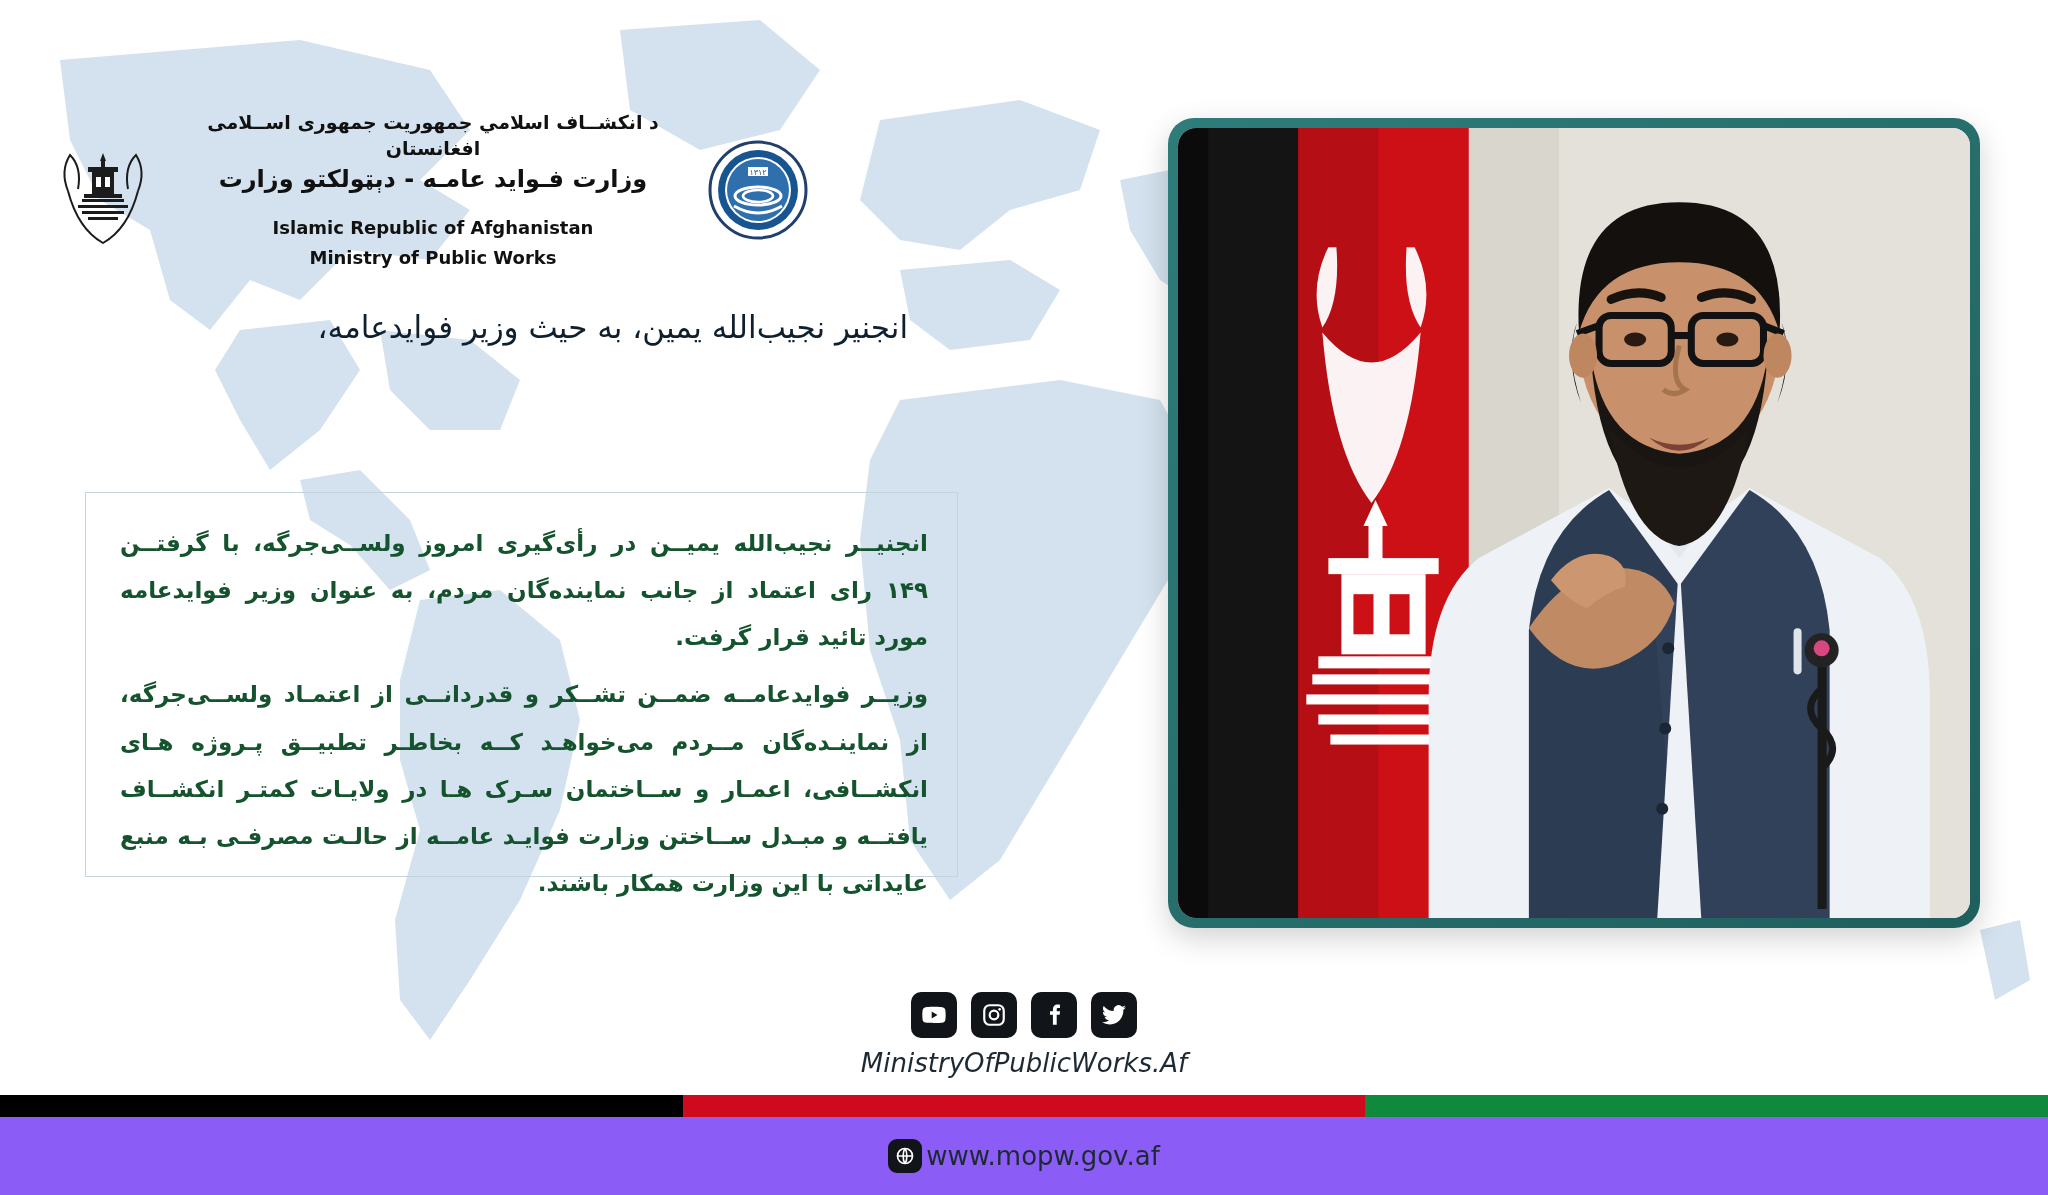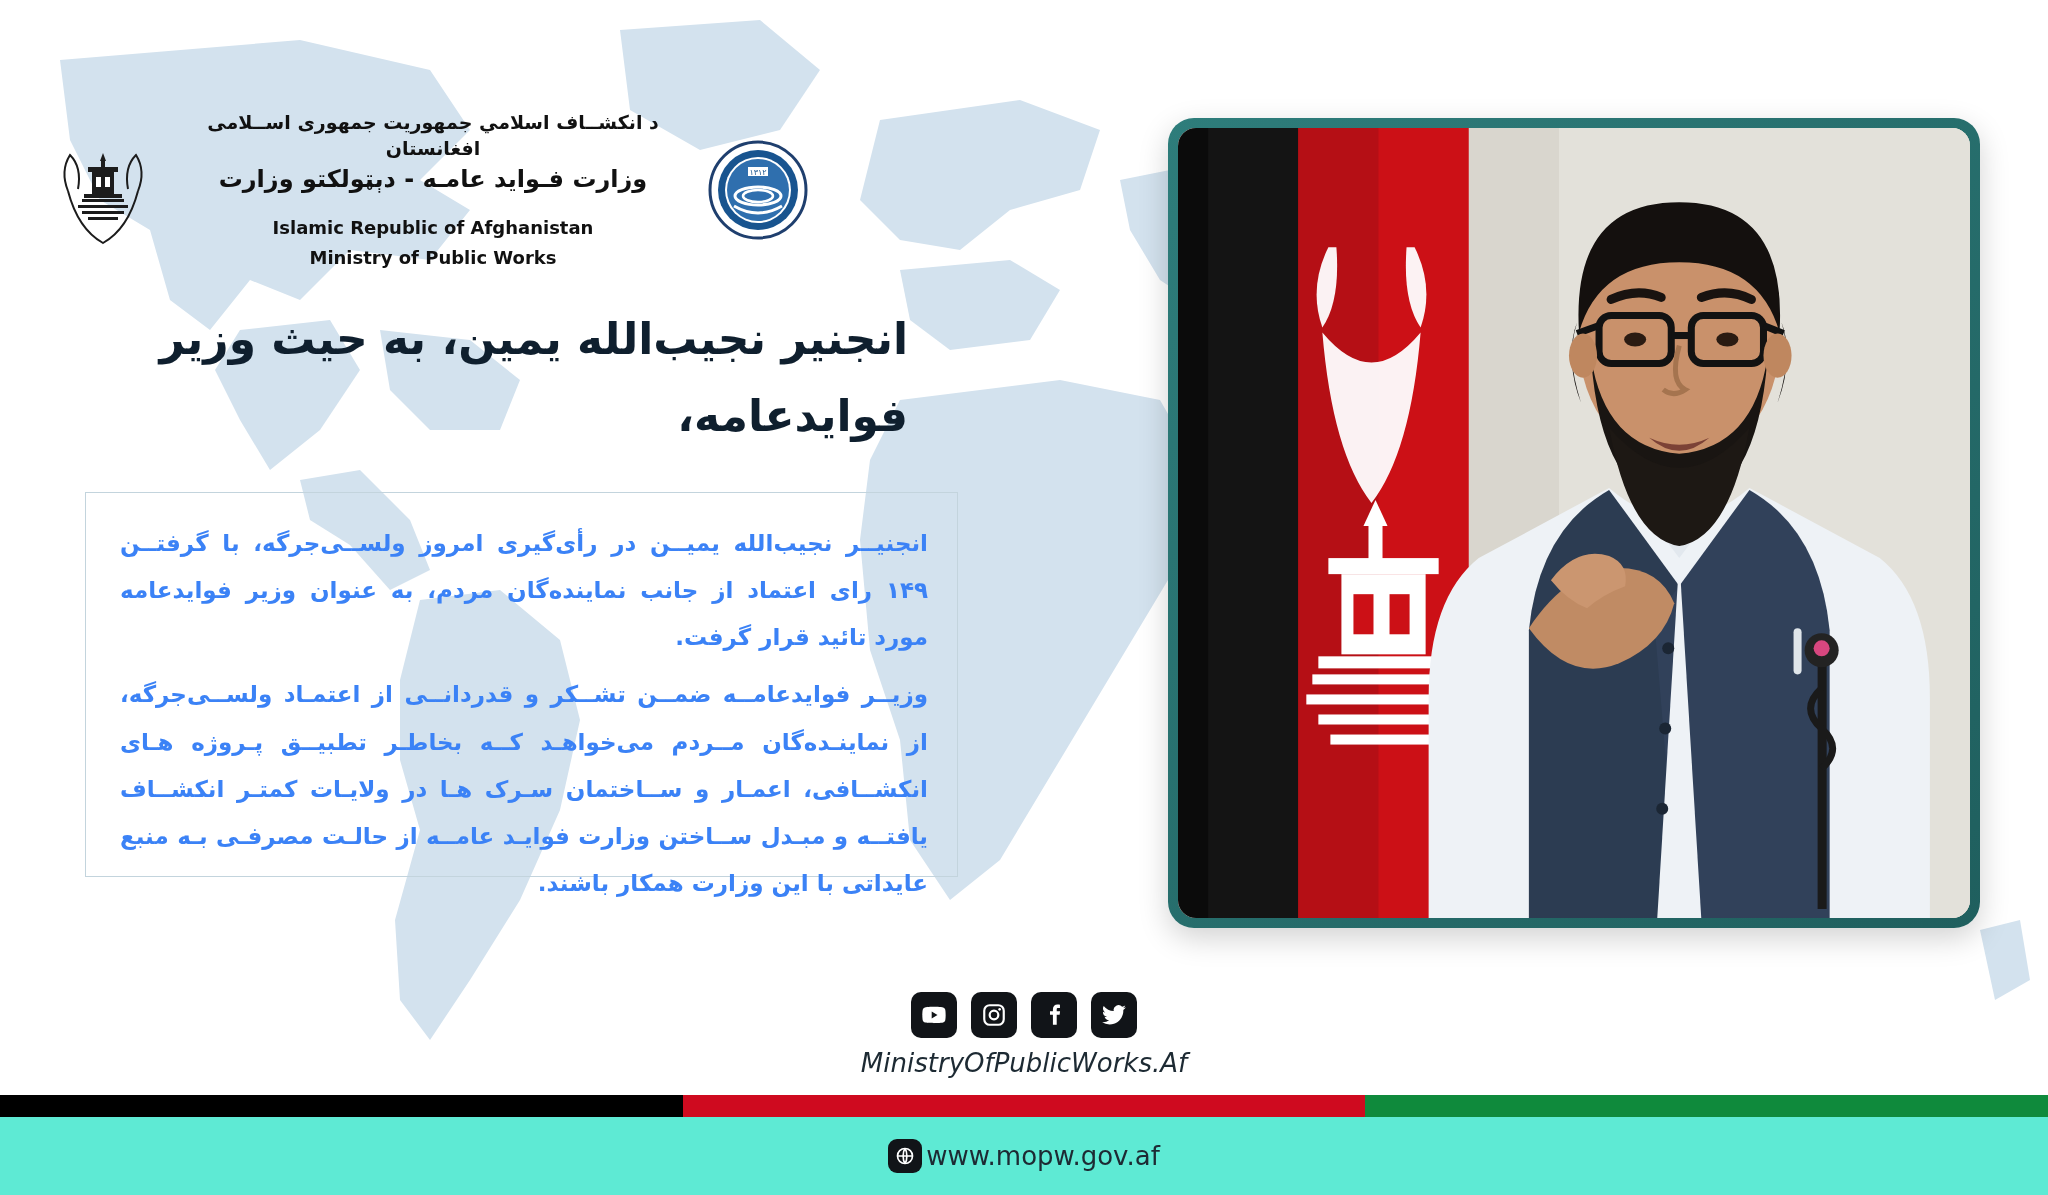--- a/index.html
+++ b/index.html
@@ -81,22 +81,22 @@
   }
 
   
   .headline {
     position: absolute;
     top: 300px;
     right: 1140px;
     width: 860px;
     text-align: right;
     color: #0f1f2e;
-    font-size: 44px;
-    font-weight: 700;
+    font-size: 31px;
+    font-weight: 400;
     line-height: 1.75;
     z-index: 5;
   }
 
   
   .body-panel {
     position: absolute;
     top: 492px;
     right: 1090px;
     left: 85px;
@@ -105,21 +105,21 @@
     box-sizing: border-box;
     z-index: 4;
   }
   .body-text {
     position: absolute;
     top: 520px;
     right: 1120px;
     left: 120px;
     text-align: justify;
     text-align-last: right;
-    color: #3b82f6;
+    color: #14532d;
     font-size: 23px;
     line-height: 2.05;
     font-weight: 700;
     z-index: 6;
   }
   .body-text p { margin: 0 0 10px 0; }
 
   
   .photo-frame {
     position: absolute;
@@ -191,21 +191,21 @@
     height: 22px;
     display: flex;
   }
   .flag-bar span { flex: 1 1 33.33%; }
   .fb-black { background: #000000; }
   .fb-red   { background: #cf0a1f; }
   .fb-green { background: #0f8a3c; }
   .footer-white {
     position: absolute;
     top: 22px; left: 0; right: 0; bottom: 0;
-    background: #5eead4;
+    background: #8b5cf6;
     display: flex;
     align-items: center;
     justify-content: center;
     gap: 4px;
   }
   .footer-url {
     font-size: 26px;
     color: #1d2a33;
     direction: ltr;
   }

